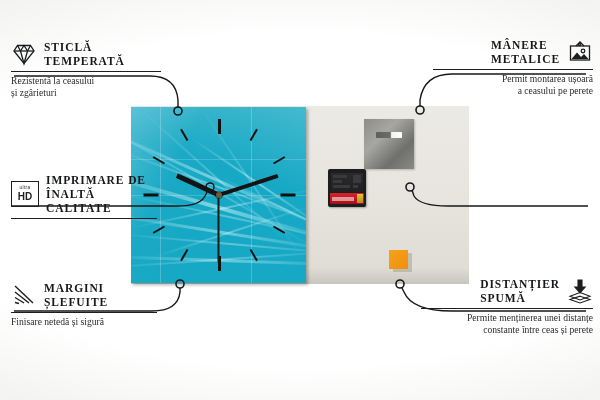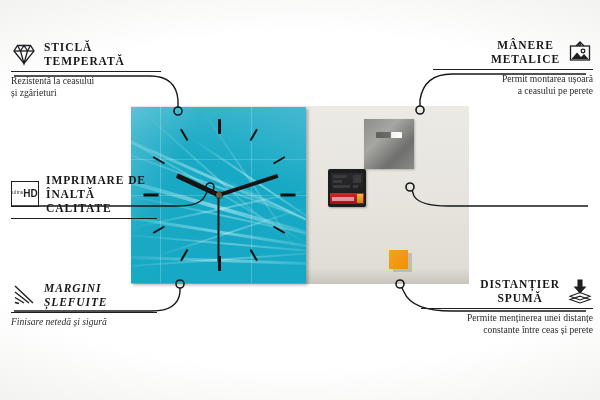--- a/index.html
+++ b/index.html
@@ -171,59 +171,59 @@
   .callout .title {
     font-family: "Liberation Serif", serif;
     font-weight: bold;
     font-size: 11.5px;
     letter-spacing: 0.9px;
     line-height: 14px;
     color: #17181a;
     text-transform: uppercase;
     white-space: pre-line;
   }
-  .callout.right .title { text-align: center; }
+  .callout.right .title { text-align: left; }
   .callout .rule {
     height: 0; border-top: 1.3px solid #1d1e20;
     margin-top: 3px;
   }
   .callout .desc {
     font-family: "Liberation Serif", serif;
     font-size: 9.6px;
     line-height: 11.6px;
     color: #2a2b2d;
     margin-top: 3px;
     white-space: pre-line;
   }
   .callout.right .desc { text-align: right; }
 
   .ico { width: 26px; height: 26px; flex: 0 0 26px; }
   .ico svg { display: block; width: 26px; height: 26px; }
 
   .hd-badge {
     width: 26px; height: 24px; flex: 0 0 26px;
     border: 1.4px solid #1d1e20;
-    display: flex; 
+    display: flex; flex-direction: column;
     align-items: center; justify-content: center;
     line-height: 1;
   }
   .hd-badge .u {
     font-family: "Liberation Sans", sans-serif;
     font-size: 4.6px; letter-spacing: 0.4px; color: #1d1e20;
     margin-bottom: 0.5px;
   }
   .hd-badge .hd {
     font-family: "Liberation Sans", sans-serif;
     font-weight: bold; font-size: 10px; color: #1d1e20;
   }
 
   
   #c-sticla   { left: 11px;  top: 40px;  width: 150px; }
   #c-imprim   { left: 11px;  top: 173px; width: 146px; }
-  #c-margini  { left: 11px;  top: 281px; width: 146px; font-style: italic; }
+  #c-margini  { left: 11px;  top: 281px; width: 146px; }
   #c-manere   { right: 7px;  top: 38px;  width: 160px; }
   #c-mecanism { right: 7px;  top: 170px; width: 160px; }
   #c-distant  { right: 7px;  top: 277px; width: 172px; }
 
   .leaders { position: absolute; inset: 0; pointer-events: none; }
 </style>
 </head>
 <body>
 
 <div id="stage">

